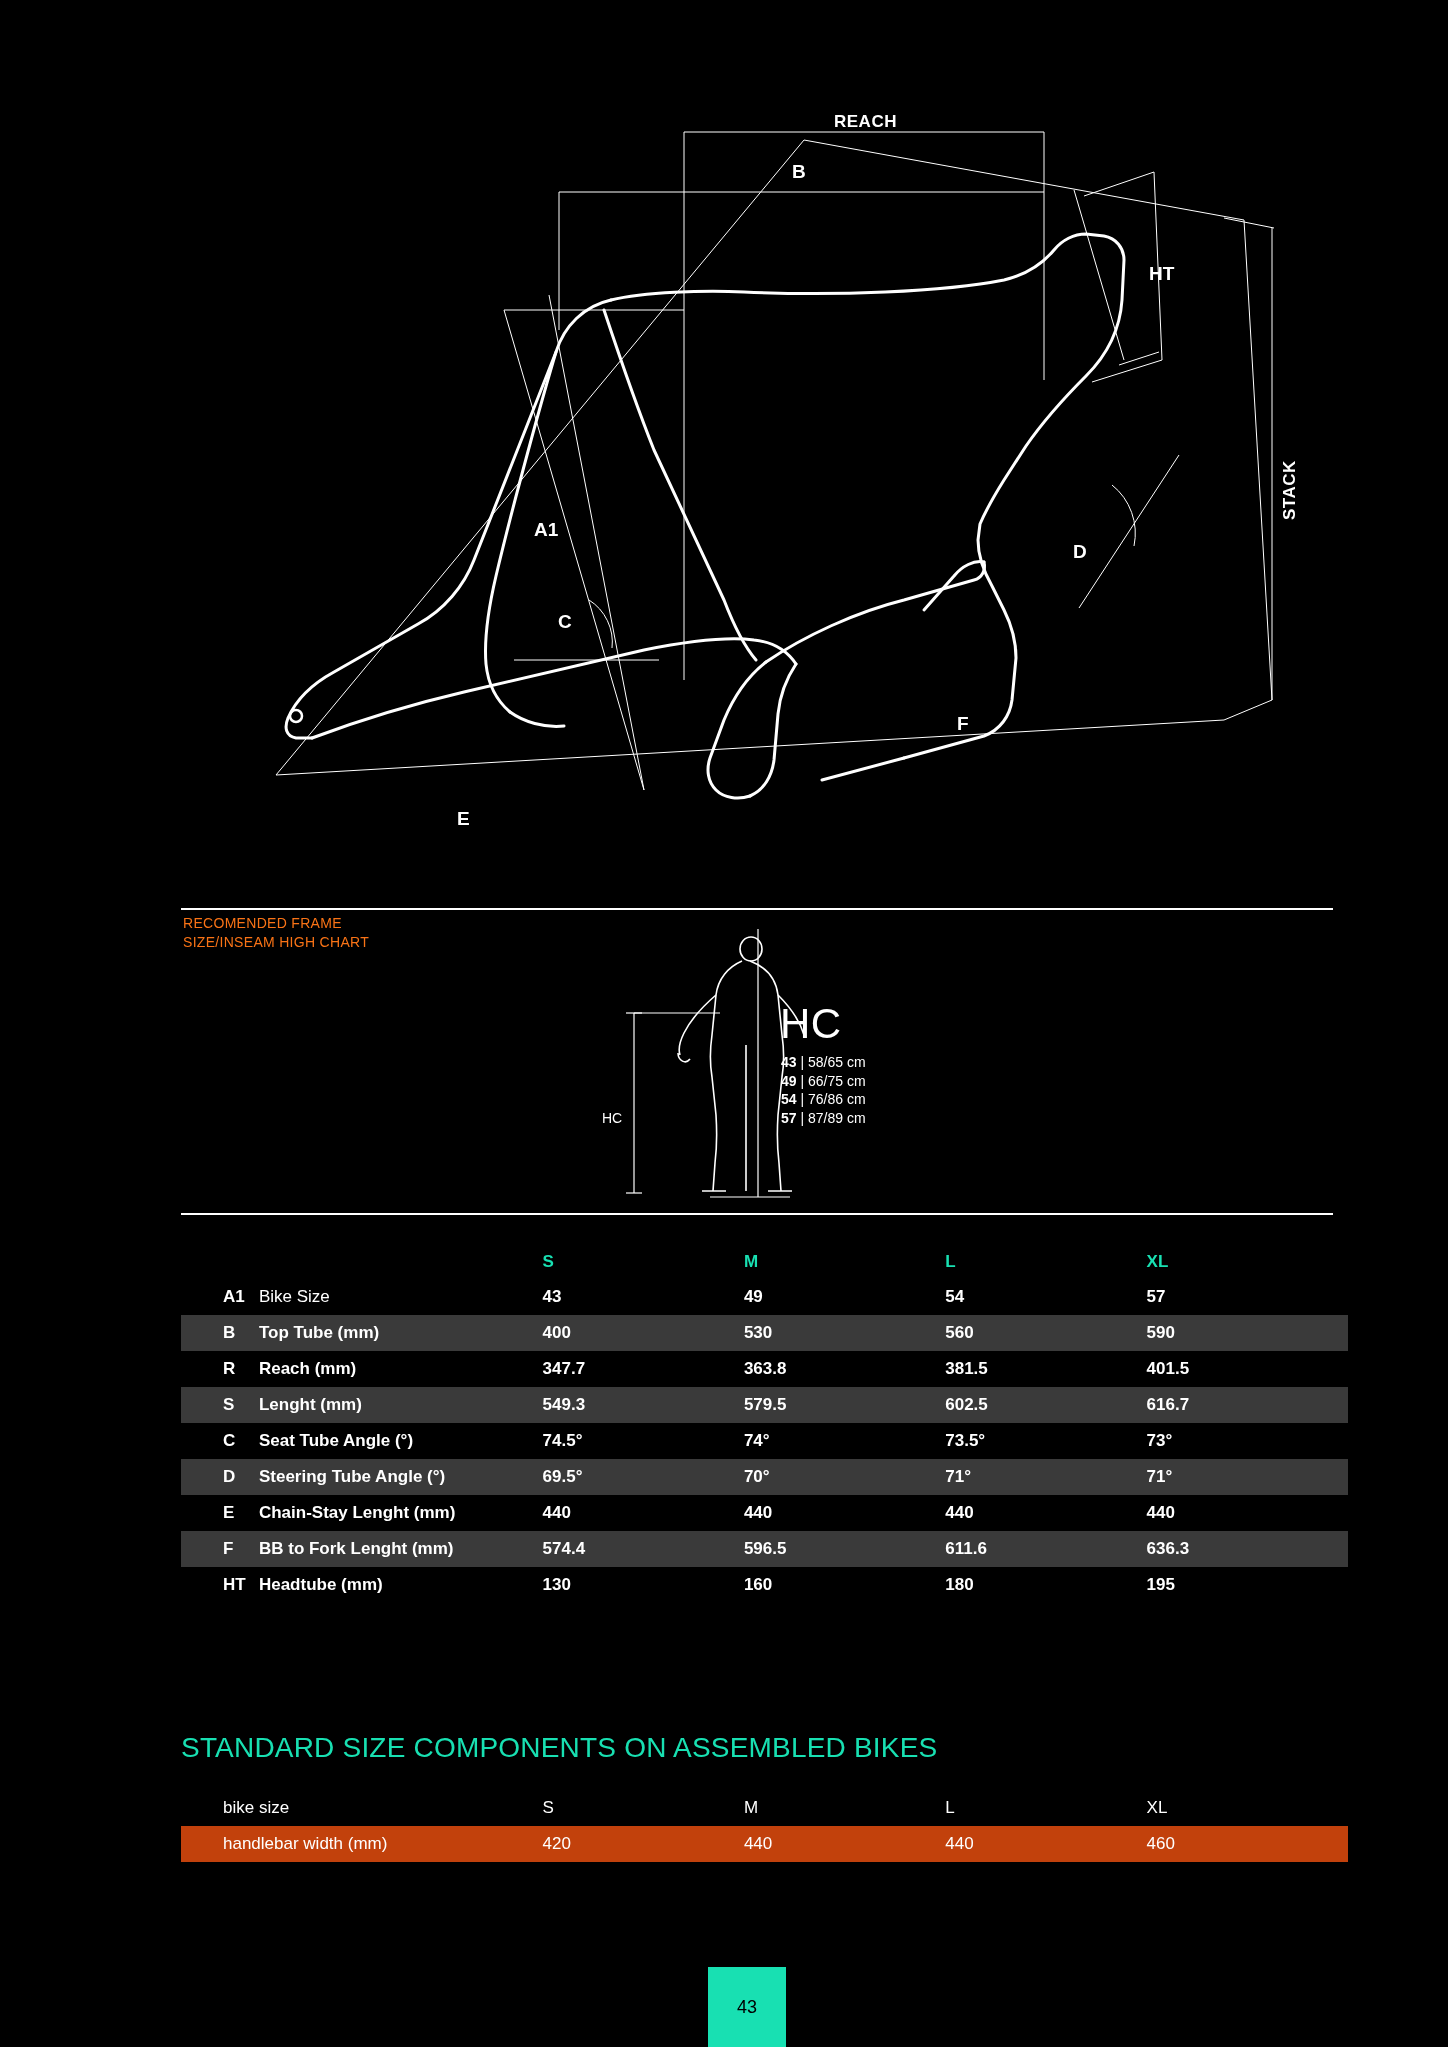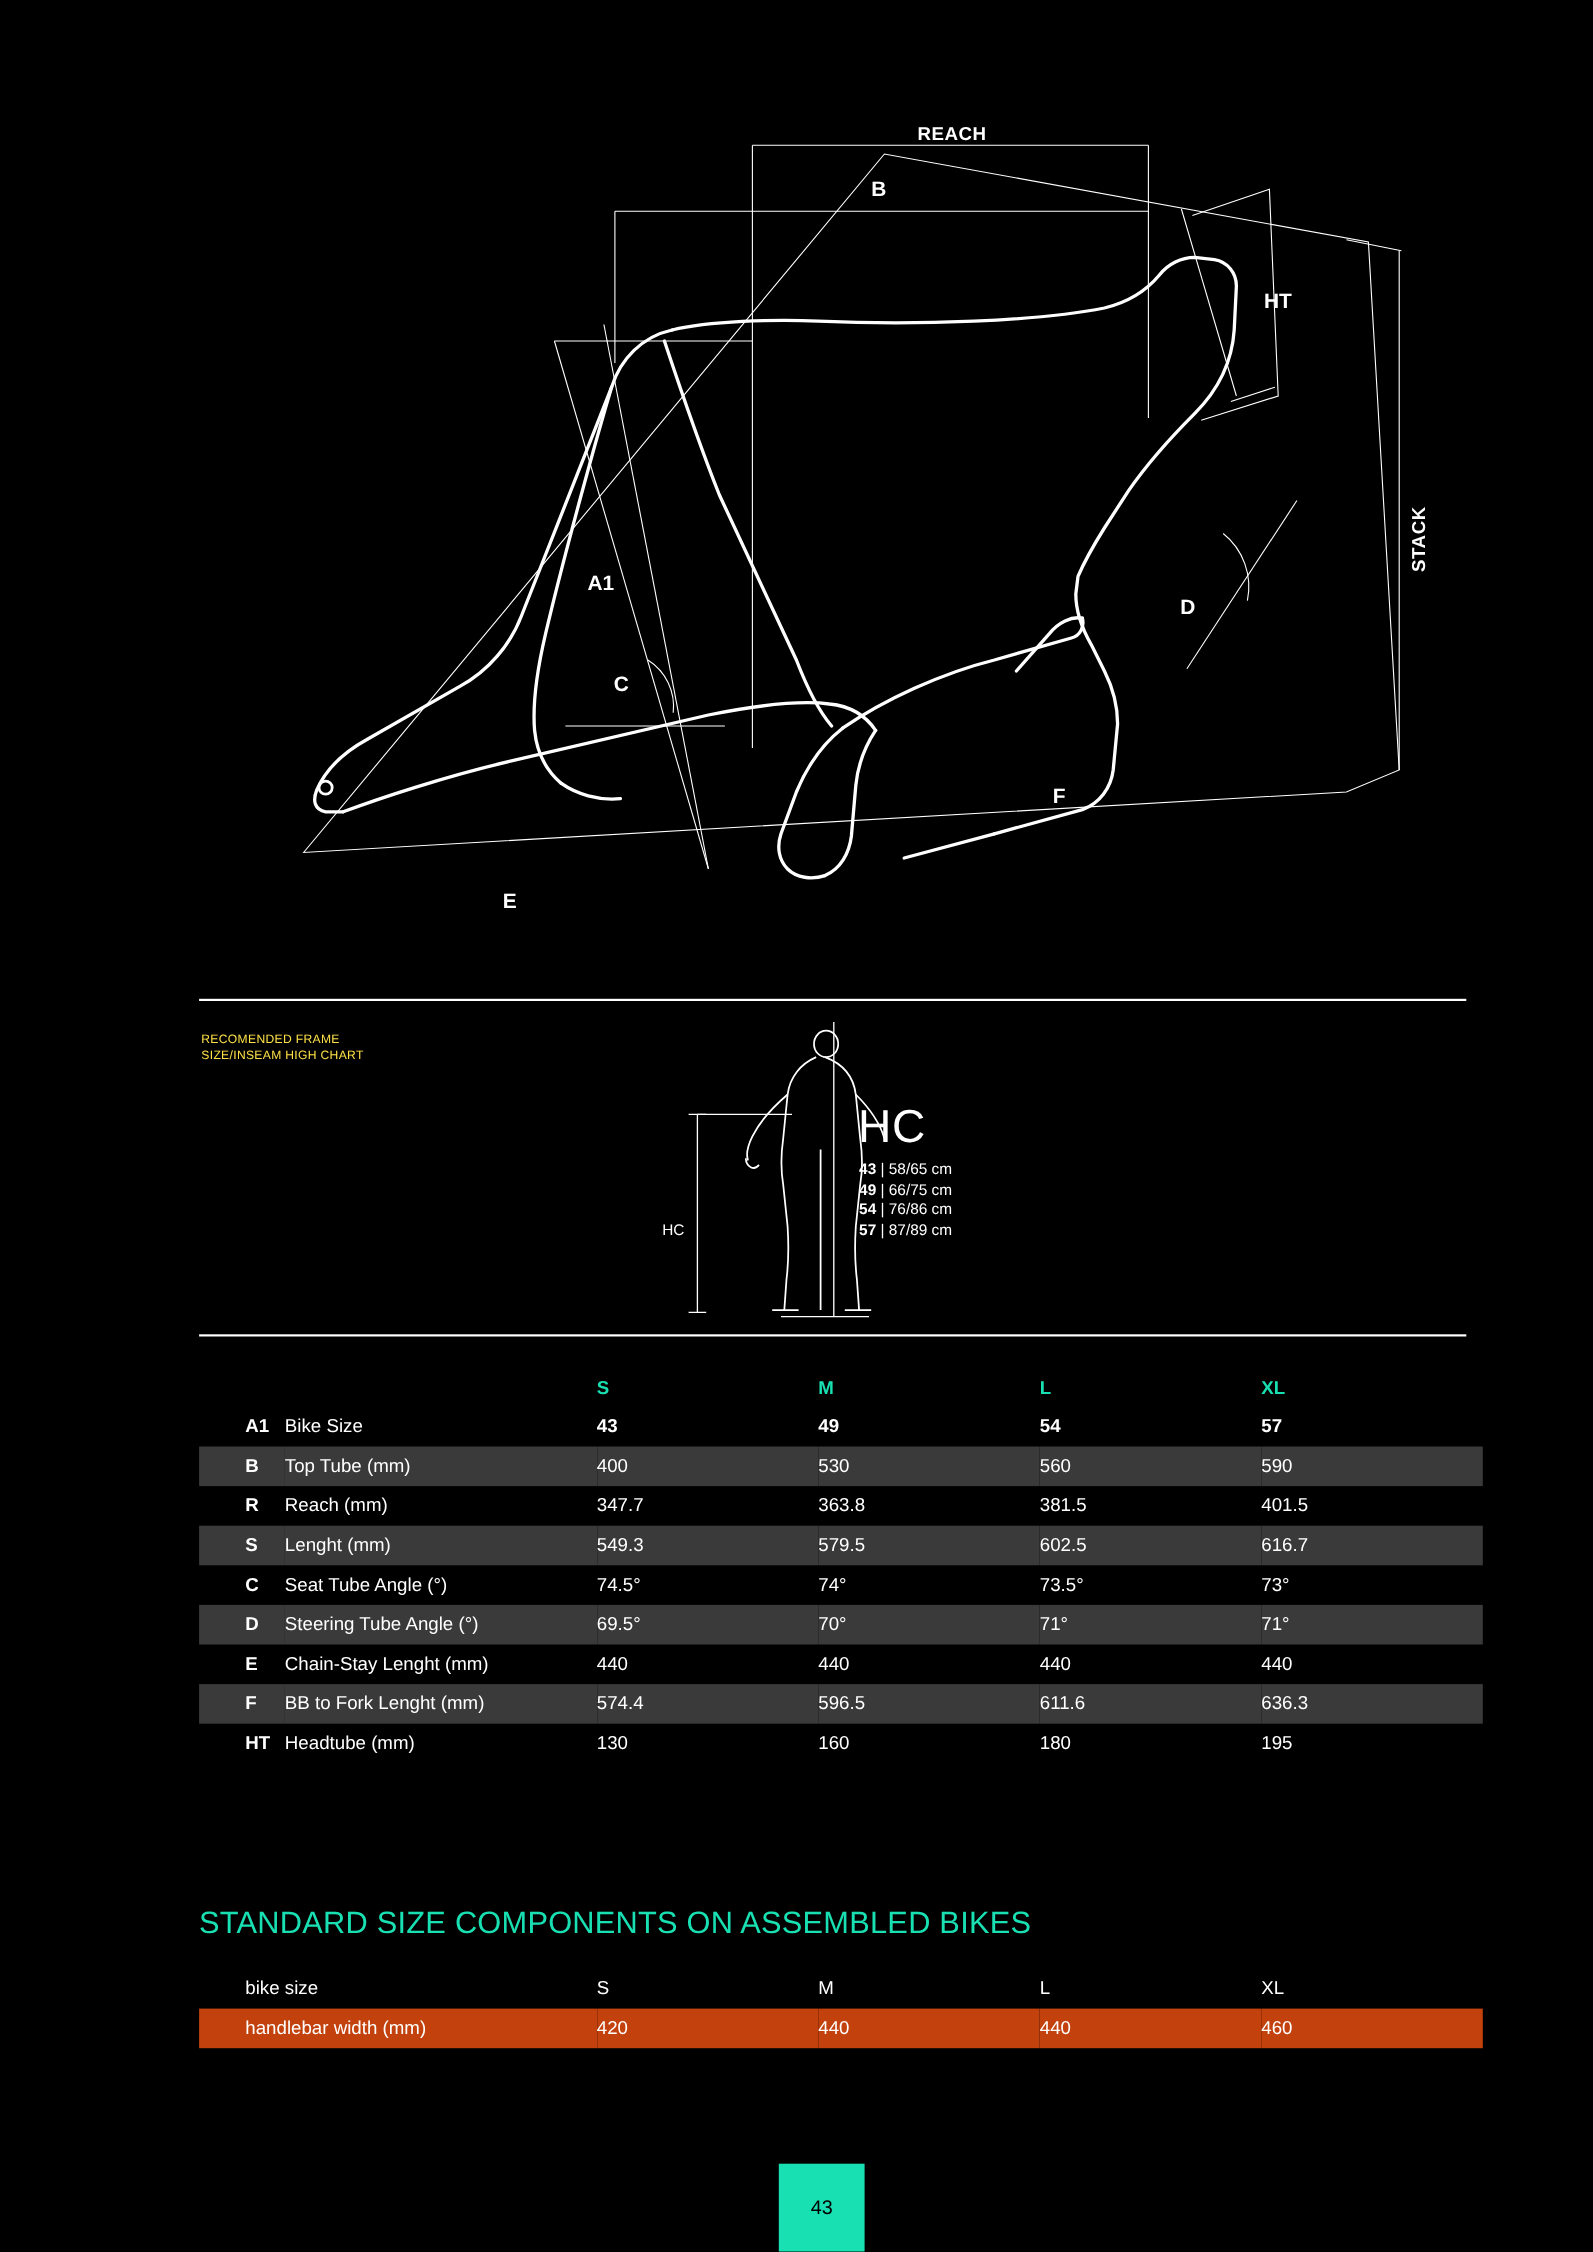--- a/index.html
+++ b/index.html
@@ -46,24 +46,24 @@
     position: absolute;
     background: #fff;
     height: 2px;
   }
   #rule-top { left: 181px; top: 908px; width: 1152px; }
   #rule-bottom { left: 181px; top: 1213px; width: 1152px; }
 
   .rec-caption {
     position: absolute;
     left: 183px;
-    top: 938px;
-    font-size: 11px;
+    top: 914px;
+    font-size: 14px;
     line-height: 1.35;
-    color: #fde047;
+    color: #f97316;
     letter-spacing: 0.3px;
     white-space: pre-line;
   }
 
   .hc-wrap {
     position: absolute;
     left: 590px;
     top: 925px;
     width: 460px;
     height: 280px;
@@ -99,21 +99,21 @@
     top: 1245px;
     width: 1167px;
     border-collapse: collapse;
     font-size: 17px;
   }
   .geo-table td, .geo-table th {
     text-align: left;
     padding: 0;
     height: 36px;
     vertical-align: middle;
-    font-weight: 400;
+    font-weight: 700;
   }
   .geo-table tr.alt { background: #3a3a3a; }
   .geo-table .c-code { width: 72px; padding-left: 42px; font-weight: 700; }
   .geo-table .c-name { width: 262px; }
   .geo-table .c-val  { width: 186px; }
   .geo-table thead th { color: #18e0b2; font-weight: 700; height: 34px; }
   .geo-table thead th.c-code, .geo-table thead th.c-name { color: #18e0b2; }
   .geo-table tr.head-row td { font-weight: 700; }
   .geo-table tr.head-row td.c-name { font-weight: 400; }
 

